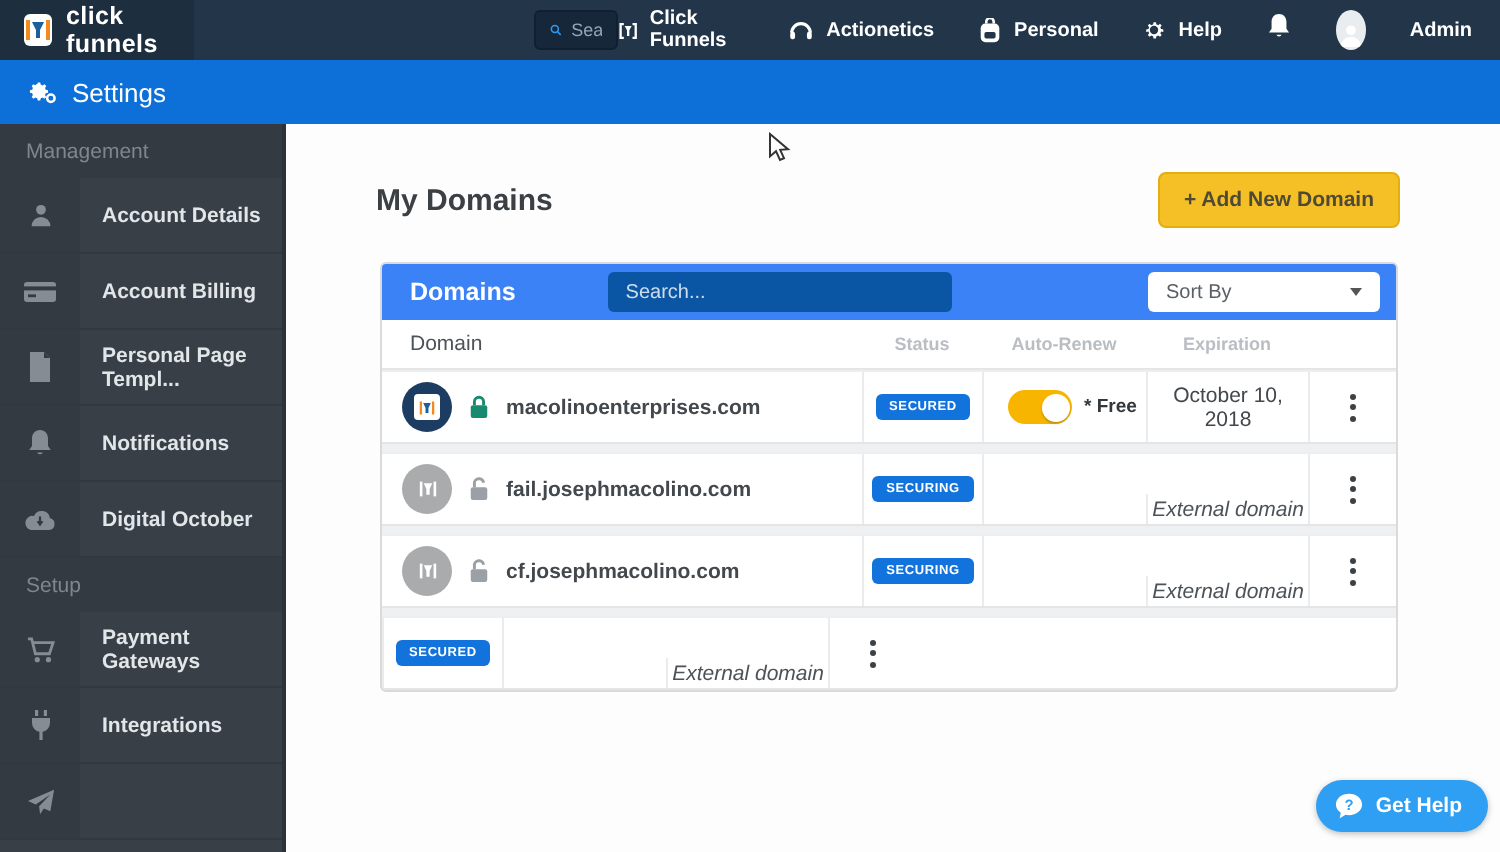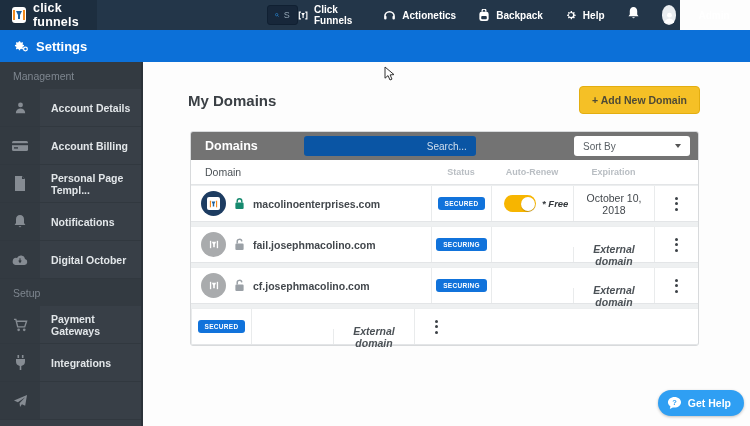--- a/index.html
+++ b/index.html
@@ -1,53 +1,53 @@
 <!DOCTYPE html>
 <html><head>
 <meta charset="utf-8">
 <style>
   * { margin:0; padding:0; box-sizing:border-box; }
   html,body { width:750px; height:426px; overflow:hidden; }
   body { font-family:"Liberation Sans", sans-serif; background:#fdfdfd; position:relative; }
 
   
-  .navbar { position:absolute; left:0; top:0; width:680px; height:30px; background:#233649; display:flex; align-items:center; }
+  .navbar { position:absolute; left:0; top:0; width:750px; height:30px; background:#233649; display:flex; align-items:center; }
   .brand { display:flex; align-items:center; gap:7px; padding:0 12px; height:100%; background:#1d2e3f; }
   .brand-logo { width:20px; height:16px; background:#fff; border-radius:3px; display:flex; align-items:center; justify-content:center; }
   .brand-name { color:#fff; font-weight:bold; font-size:12.5px; letter-spacing:.2px; }
   .nav-search { margin-left:170px; width:132px; height:20px; background:#17273a; border:1px solid #102032; border-radius:3px; display:flex; align-items:center; gap:5px; padding:0 7px; }
   .nav-search input { background:transparent; border:none; outline:none; color:#9fb0bf; font-size:9px; width:100%; font-family:"Liberation Sans",sans-serif; }
   .nav-search input::placeholder { color:#93a5b4; }
   .nav-right { display:flex; align-items:center; margin-left:auto; gap:22px; padding-right:14px; }
   .nav-item { display:flex; align-items:center; gap:6px; color:#fff; font-size:10px; font-weight:bold; cursor:pointer; }
   .nav-bell { color:#fff; }
   .nav-avatar { width:20px; height:20px; border-radius:50%; background:#e9edf0; display:flex; align-items:flex-end; justify-content:center; overflow:hidden; }
   .nav-admin { color:#fff; font-size:10px; font-weight:bold; }
 
   
   .settings-bar { position:absolute; left:0; top:30px; width:750px; height:32px; background:#0c70d8; display:flex; align-items:center; padding-left:13px; gap:7px; }
-  .settings-bar .title { color:#fff; font-size:13px; font-weight:bold; }
+  .settings-bar .title { color:#fff; font-size:13px; font-weight:normal; }
 
   
   .sidebar { position:absolute; left:0; top:62px; width:143px; height:397px; background:#383f47; border-right:2px solid #2b3239; }
   .side-section-label { height:27px; background:#333a41; color:#7e868f; font-size:10.5px; display:flex; align-items:center; padding-left:13px; }
   .side-item { height:38px; display:flex; align-items:stretch; border-bottom:1px solid #31383f; cursor:pointer; }
   .side-item .ic { width:40px; background:#333a41; display:flex; align-items:center; justify-content:center; }
   .side-item .lbl { flex:1; display:flex; align-items:center; padding-left:11px; color:#e2e6e9; font-size:10.5px; font-weight:bold; }
 
   
   .main { position:absolute; left:145px; top:62px; width:605px; height:364px; background:#fdfdfd; }
   .main-header { display:flex; align-items:center; justify-content:space-between; padding:24px 50px 0 43px; }
   .page-title { font-size:15px; font-weight:bold; color:#3b4045; }
   .add-btn { background:#f5c026; border:1px solid #e3ae10; border-radius:4px; color:#4e4a36; font-size:10.5px; font-weight:bold; padding:7px 12px; cursor:pointer; font-family:"Liberation Sans",sans-serif; }
 
   .panel { position:absolute; left:45px; top:69px; width:509px; border:1px solid #d8dadc; border-radius:3px; background:#eef0f1; box-shadow:0 0 0 1px rgba(13,112,216,0); }
-  .panel-header { height:28px; background:#737373; display:flex; align-items:center; padding:0 8px 0 14px; border-radius:2px 2px 0 0; }
+  .panel-header { height:28px; background:#3b82f6; display:flex; align-items:center; padding:0 8px 0 14px; border-radius:2px 2px 0 0; }
   .panel-title { color:#fff; font-size:12.5px; font-weight:bold; }
-  .panel-search { margin-left:46px; width:172px; height:20px; background:#0a55a4; border:none; border-radius:3px; color:#fff; font-size:10px; padding:0 9px; outline:none; font-family:"Liberation Sans",sans-serif;text-align:right; }
+  .panel-search { margin-left:46px; width:172px; height:20px; background:#0a55a4; border:none; border-radius:3px; color:#fff; font-size:10px; padding:0 9px; outline:none; font-family:"Liberation Sans",sans-serif; }
   .panel-search::placeholder { color:rgba(255,255,255,.8); }
   .sort-select { margin-left:auto; width:116px; height:20px; background:#fff; border-radius:3px; display:flex; align-items:center; padding:0 9px; font-size:10px; color:#5a6065; cursor:pointer; justify-content:space-between; }
   .caret { width:0; height:0; border-left:3.5px solid transparent; border-right:3.5px solid transparent; border-top:4px solid #555; }
 
   .col-header { height:25px; background:#fff; border-bottom:1px solid #e3e5e7; display:flex; align-items:center; }
   .col-header .c0 { padding-left:14px; font-size:10.5px; color:#4c5257; }
   .col-header .ch { font-size:9px; color:#b9bec3; font-weight:bold; }
 
   .c0 { width:240px; }
   .c1 { width:60px; text-align:center; }
@@ -59,26 +59,26 @@
   .row:last-child { margin-bottom:0; border-radius:0 0 2px 2px; }
   .cell { display:flex; align-items:center; }
   .cell.sep { border-left:1px solid #e9ebec; }
   .dom-cell { padding-left:10px; gap:8px; }
   .circle { width:25px; height:25px; border-radius:50%; display:flex; align-items:center; justify-content:center; flex:0 0 25px; }
   .circle.navy { background:#1d3c61; }
   .circle.gray { background:#a9abad; }
   .circle .mini { width:13px; height:13px; background:#fff; border-radius:2px; display:flex; align-items:center; justify-content:center; }
   .dom-text { font-size:10.5px; font-weight:bold; color:#43484d; }
   .badge { display:inline-block; background:#1173db; color:#fff; font-size:6.5px; font-weight:bold; border-radius:3px; padding:3px 7px; letter-spacing:.3px; }
-  .renew-cell { justify-content:flex-start; padding-left:12px; gap:6px;font-style:italic; }
+  .renew-cell { justify-content:flex-start; padding-left:12px; gap:6px; }
   .toggle { width:32px; height:17px; background:#f7b500; border-radius:9px; position:relative; cursor:pointer; }
   .toggle .knob { position:absolute; right:1.5px; top:1.5px; width:14px; height:14px; background:#fff; border-radius:50%; box-shadow:0 1px 1px rgba(0,0,0,.2); }
   .free-lbl { font-size:9.5px; color:#33383c; font-weight:bold; }
   .exp-cell { justify-content:center; font-size:10.5px; color:#42474c; }
-  .exp-cell.ext { font-style:italic; color:#4c5257; font-weight:bold;margin-top:20px; }
+  .exp-cell.ext { font-style:italic; color:#4c5257; font-weight:normal;margin-top:20px; }
   .kebab { display:flex; flex-direction:column; gap:2.5px; align-items:center; justify-content:center; width:100%; cursor:pointer; }
   .kebab i { width:3px; height:3px; border-radius:50%; background:#3c4146; }
 
   
   .get-help { position:absolute; right:6px; bottom:10px; background:#2f9ff3; border:none; border-radius:14px; height:26px; padding:0 13px 0 9px; display:flex; align-items:center; gap:6px; color:#fff; font-size:10.5px; font-weight:bold; cursor:pointer; box-shadow:0 1px 3px rgba(0,0,0,.25); font-family:"Liberation Sans",sans-serif; }
 
   .cursor { position:absolute; left:384px; top:66px; z-index:50; pointer-events:none; }
 </style>
 </head>
 <body>
@@ -117,21 +117,21 @@
           <rect x="10.2" y="7.4" width="2.6" height="4" rx="1.2" fill="#fff"></rect>
         </svg>
       <span>Actionetics</span>
     </div>
     <div class="nav-item">
       <svg width="12" height="13" viewBox="0 0 12 14">
           <rect x="1" y="3" width="10" height="10" rx="2.5" fill="#fff"></rect>
           <path d="M4 3V2a2 2 0 0 1 4 0v1" fill="none" stroke="#fff" stroke-width="1.4"></path>
           <rect x="3" y="7.5" width="6" height="3.5" rx="1" fill="#233649"></rect>
         </svg>
-      <span>Backpack</span>
+      <span>Personal</span>
     </div>
     <div class="nav-item">
       <svg width="12" height="12" viewBox="0 0 16 16">
           <path fill="#fff" d="M8 5.2A2.8 2.8 0 1 0 8 10.8 2.8 2.8 0 0 0 8 5.2zm6.2 4.1l-1.5-.3c-.1.4-.3.8-.5 1.2l.9 1.2-1.1 1.1-1.2-.9c-.4.2-.8.4-1.2.5l-.3 1.5H7.7l-.3-1.5c-.4-.1-.8-.3-1.2-.5l-1.2.9-1.1-1.1.9-1.2c-.2-.4-.4-.8-.5-1.2l-1.5.3V7.7l1.5-.3c.1-.4.3-.8.5-1.2l-.9-1.2 1.1-1.1 1.2.9c.4-.2.8-.4 1.2-.5l.3-1.5h1.6l.3 1.5c.4.1.8.3 1.2.5l1.2-.9 1.1 1.1-.9 1.2c.2.4.4.8.5 1.2l1.5.3v1.6z"></path>
         </svg>
       <span>Help</span>
     </div>
     <span class="nav-bell">
       <svg width="13" height="14" viewBox="0 0 14 15">
           <path fill="#fff" d="M7 1c-2.5 0-4 1.9-4 4.3V9L1.6 11h10.8L11 9V5.3C11 2.9 9.5 1 7 1z"></path>

